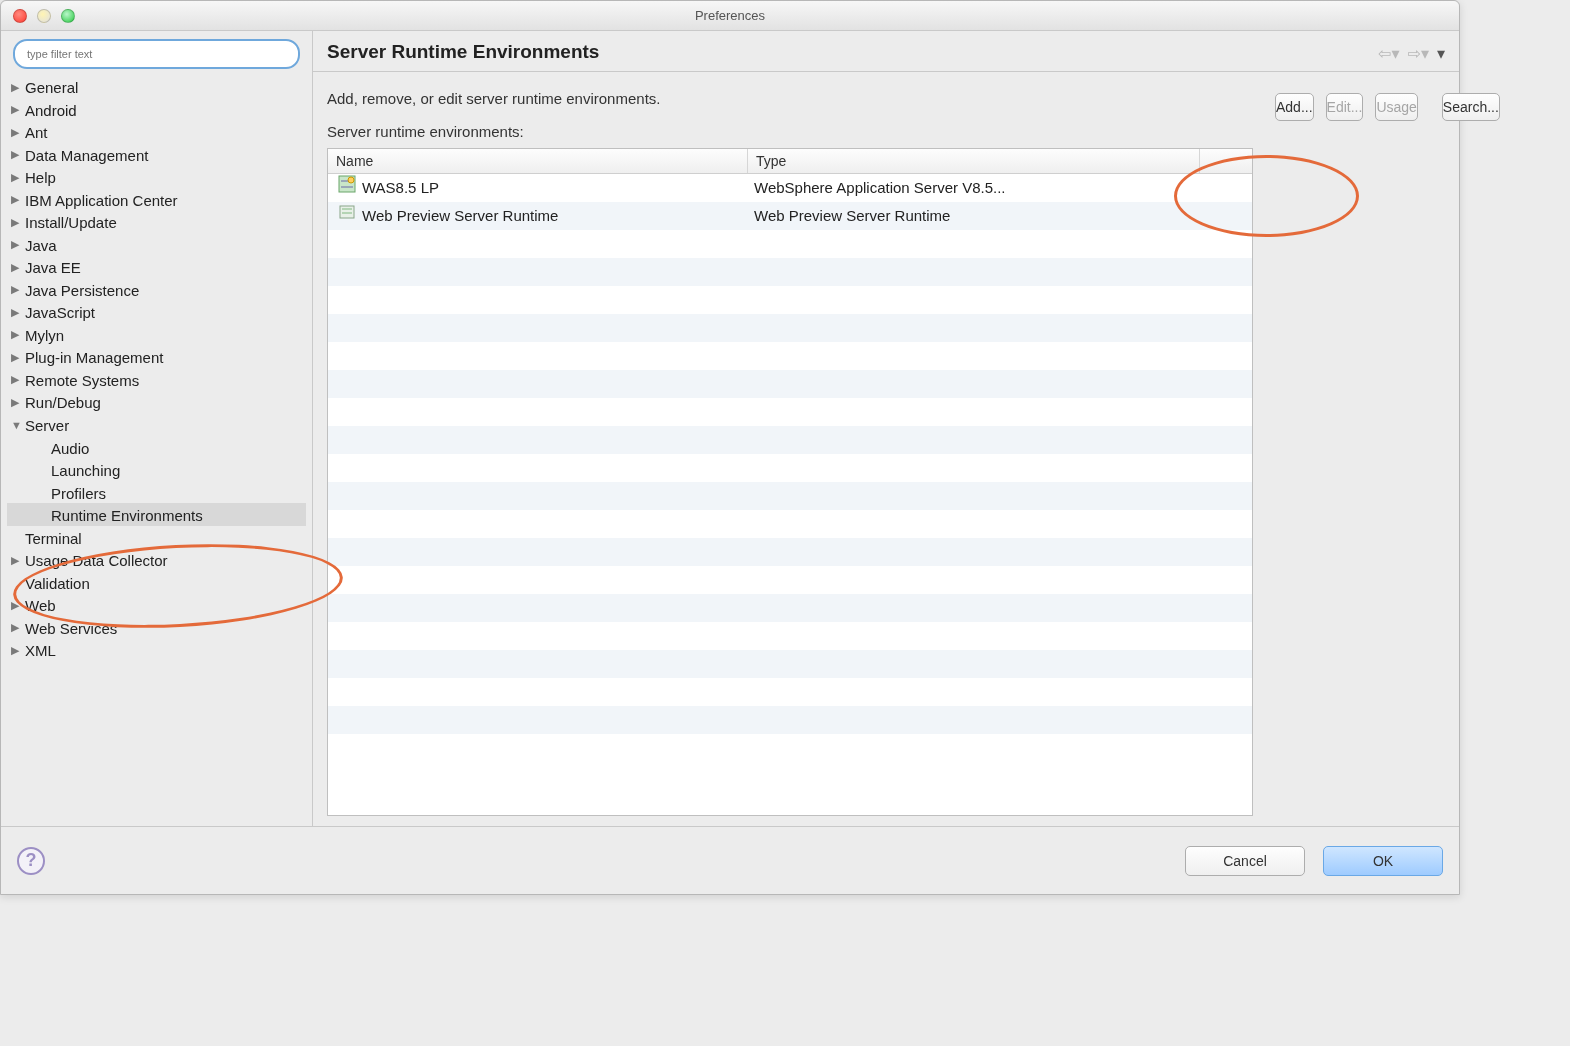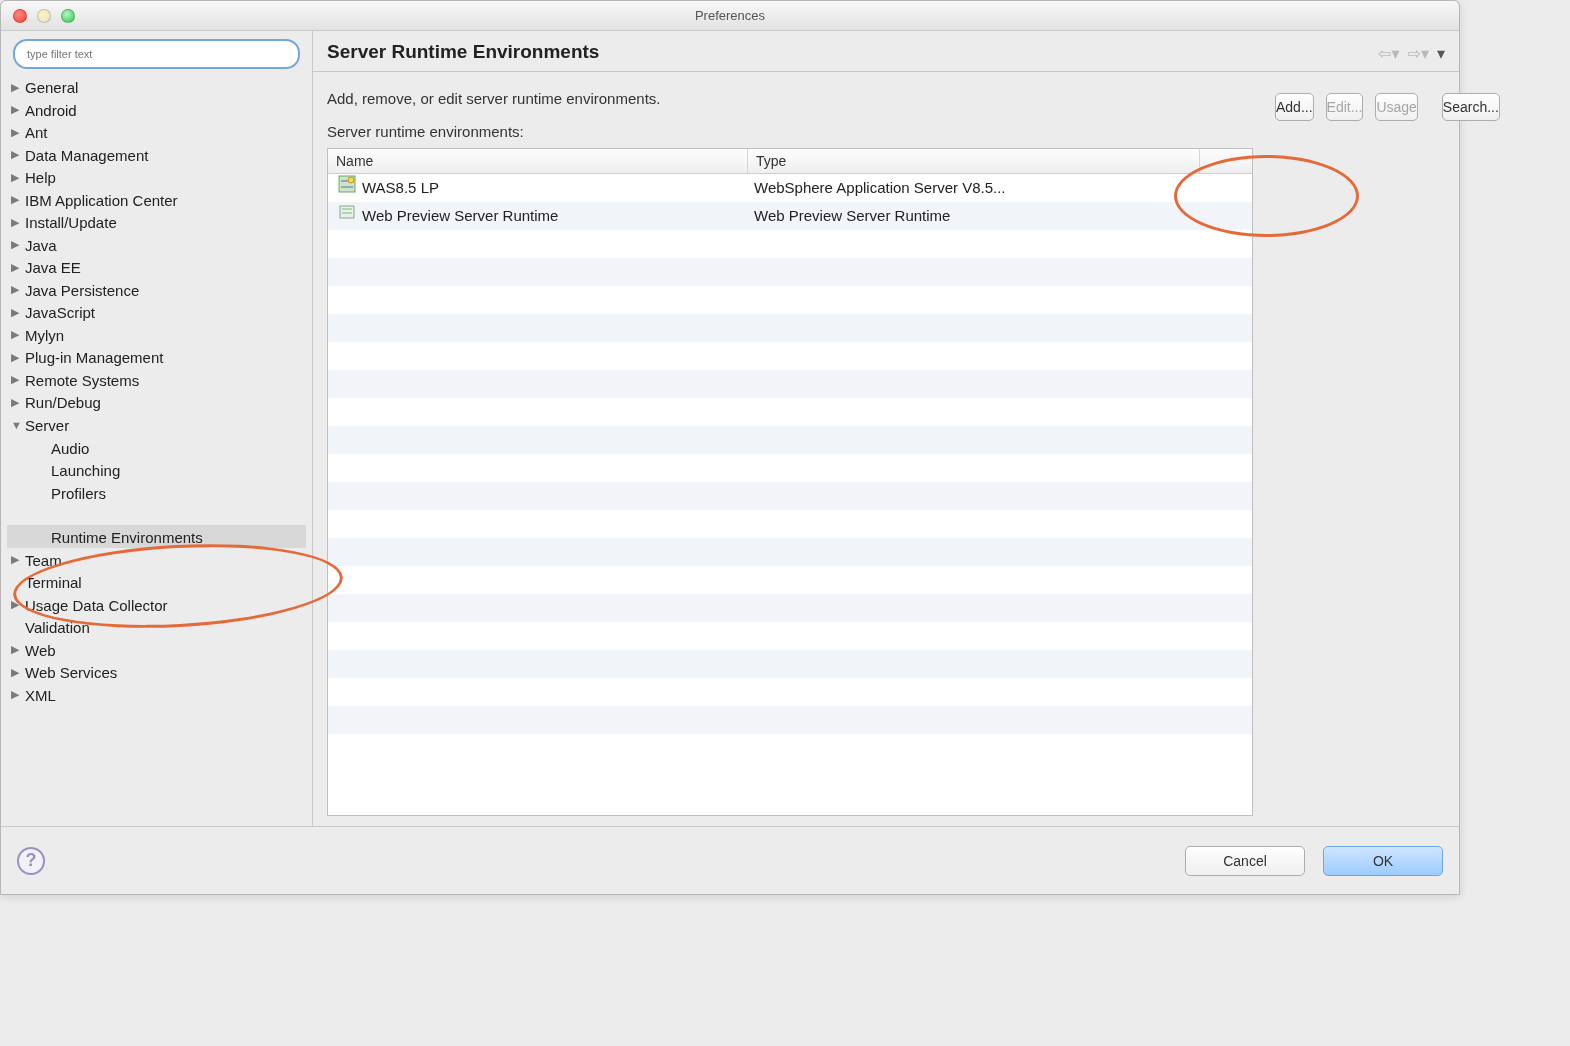--- a/index.html
+++ b/index.html
@@ -22,21 +22,21 @@
 .titlebar .title { position: absolute; left: 0; right: 0; text-align: center; font-size: 13px; color: #555; }
 .body { display: flex; height: 795px; }
 .sidebar { width: 312px; background: #ececec; border-right: 1px solid #c9c9c9; padding: 8px 6px 8px 6px; overflow-y: auto; }
 .filter-wrap { padding: 0 6px 6px 6px; }
 .filter { width: 100%; height: 30px; border: 2px solid #6fa8dc; border-radius: 14px; padding: 0 12px; background: #fff; color: #9a9a9a; font-size: 11px; outline: none; }
 .tree { list-style: none; font-size: 15px; color: #222; }
 .tree li { padding: 2px 0 2px 4px; white-space: nowrap; cursor: default; }
 .tree .arrow { display: inline-block; width: 10px; margin-right: 4px; color: #7a7a7a; font-size: 11px; vertical-align: middle; }
 .tree .label { vertical-align: middle; }
 .tree .child { padding-left: 30px; }
-.tree li.selected { background: #d8d8d8; margin-top: 22px; }
+.tree li.selected { background: #d8d8d8; }
 .main { flex: 1; display: flex; flex-direction: column; }
 .main-header { display: flex; align-items: flex-end; justify-content: space-between; padding: 10px 14px 8px 14px; border-bottom: 1px solid #c9c9c9; }
 .main-title { font-size: 19px; font-weight: bold; }
 .nav-icons { display: flex; gap: 8px; align-items: center; color: #b8b8b8; font-size: 16px; }
 .nav-icons .menu-tri { color: #555; }
 .main-content { flex: 1; padding: 18px 14px 10px 14px; display: flex; gap: 22px; }
 .left-col { flex: 1; display: flex; flex-direction: column; }
 .desc { font-size: 15px; color: #333; margin-bottom: 16px; }
 .list-label { font-size: 15px; color: #333; margin-bottom: 8px; }
 .table-wrap { border: 1px solid #bfbfbf; background: #fff; flex: 1; overflow: hidden; }
@@ -103,21 +103,20 @@
             <li><span class="arrow">▶</span><span class="label">JavaScript</span></li>
             <li><span class="arrow">▶</span><span class="label">Mylyn</span></li>
             <li><span class="arrow">▶</span><span class="label">Plug-in Management</span></li>
             <li><span class="arrow">▶</span><span class="label">Remote Systems</span></li>
             <li><span class="arrow">▶</span><span class="label">Run/Debug</span></li>
             <li><span class="arrow">▼</span><span class="label">Server</span></li>
             <li class="child"><span class="arrow"></span><span class="label">Audio</span></li>
             <li class="child"><span class="arrow"></span><span class="label">Launching</span></li>
             <li class="child"><span class="arrow"></span><span class="label">Profilers</span></li>
             <li class="child selected"><span class="arrow"></span><span class="label">Runtime Environments</span></li>
-            <li><span class="arrow">▶</span><span class="label">Team</span></li>
             <li><span class="arrow"></span><span class="label">Terminal</span></li>
             <li><span class="arrow">▶</span><span class="label">Usage Data Collector</span></li>
             <li><span class="arrow"></span><span class="label">Validation</span></li>
             <li><span class="arrow">▶</span><span class="label">Web</span></li>
             <li><span class="arrow">▶</span><span class="label">Web Services</span></li>
             <li><span class="arrow">▶</span><span class="label">XML</span></li>
           </ul>
     </div>
 
     <div class="main">

